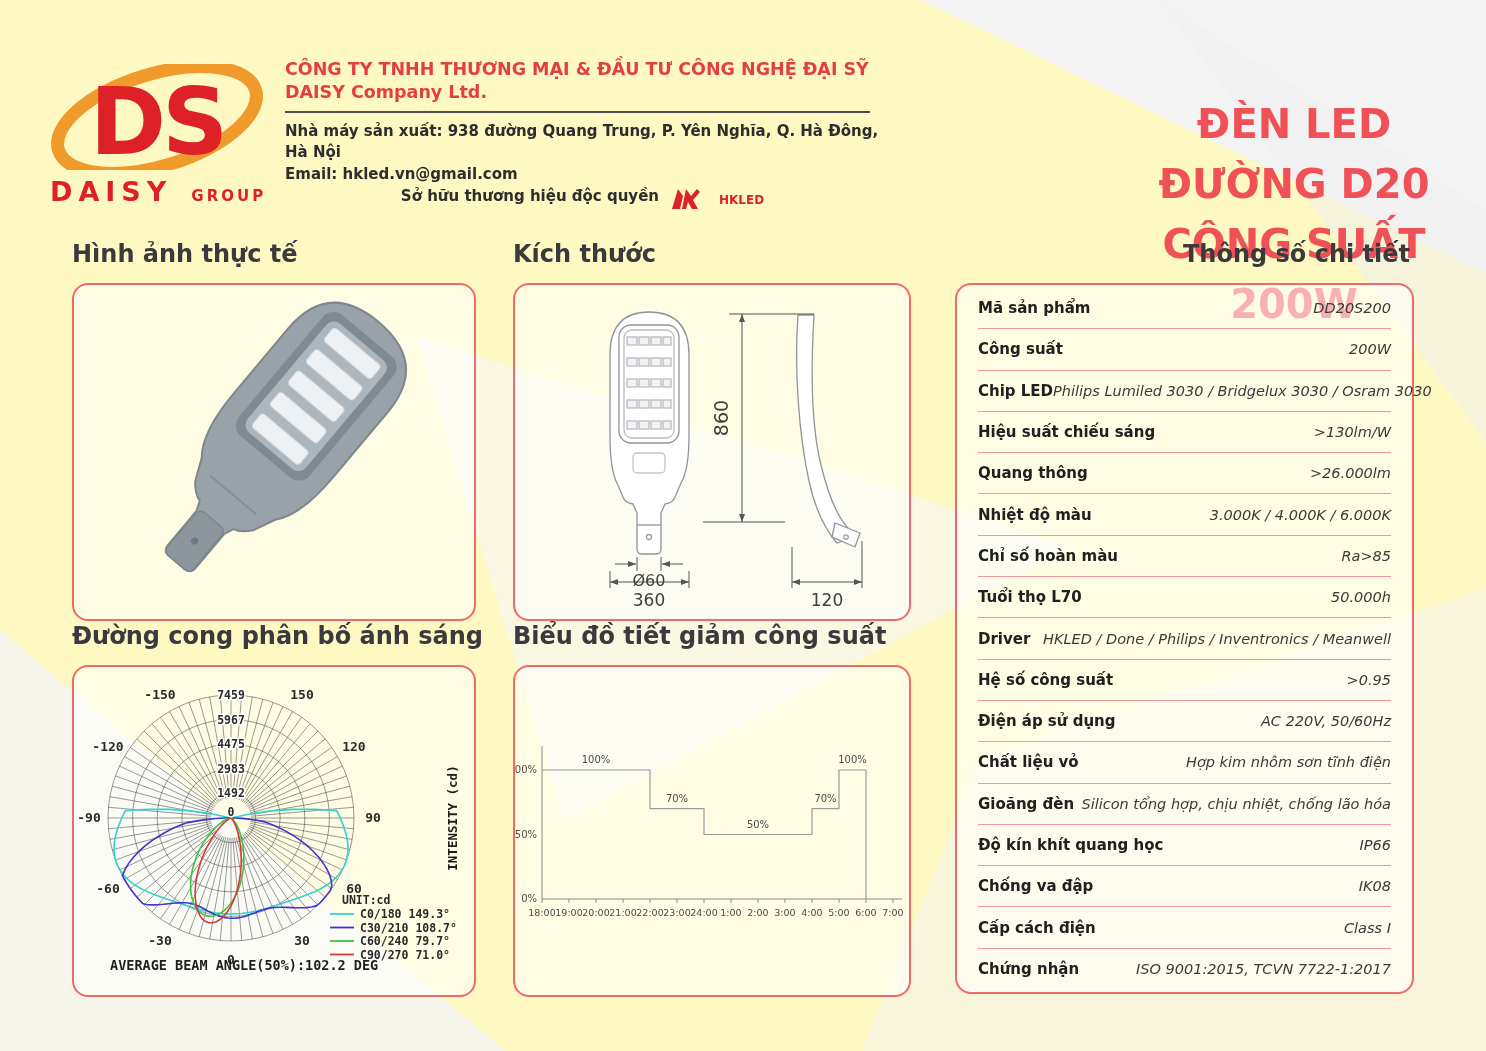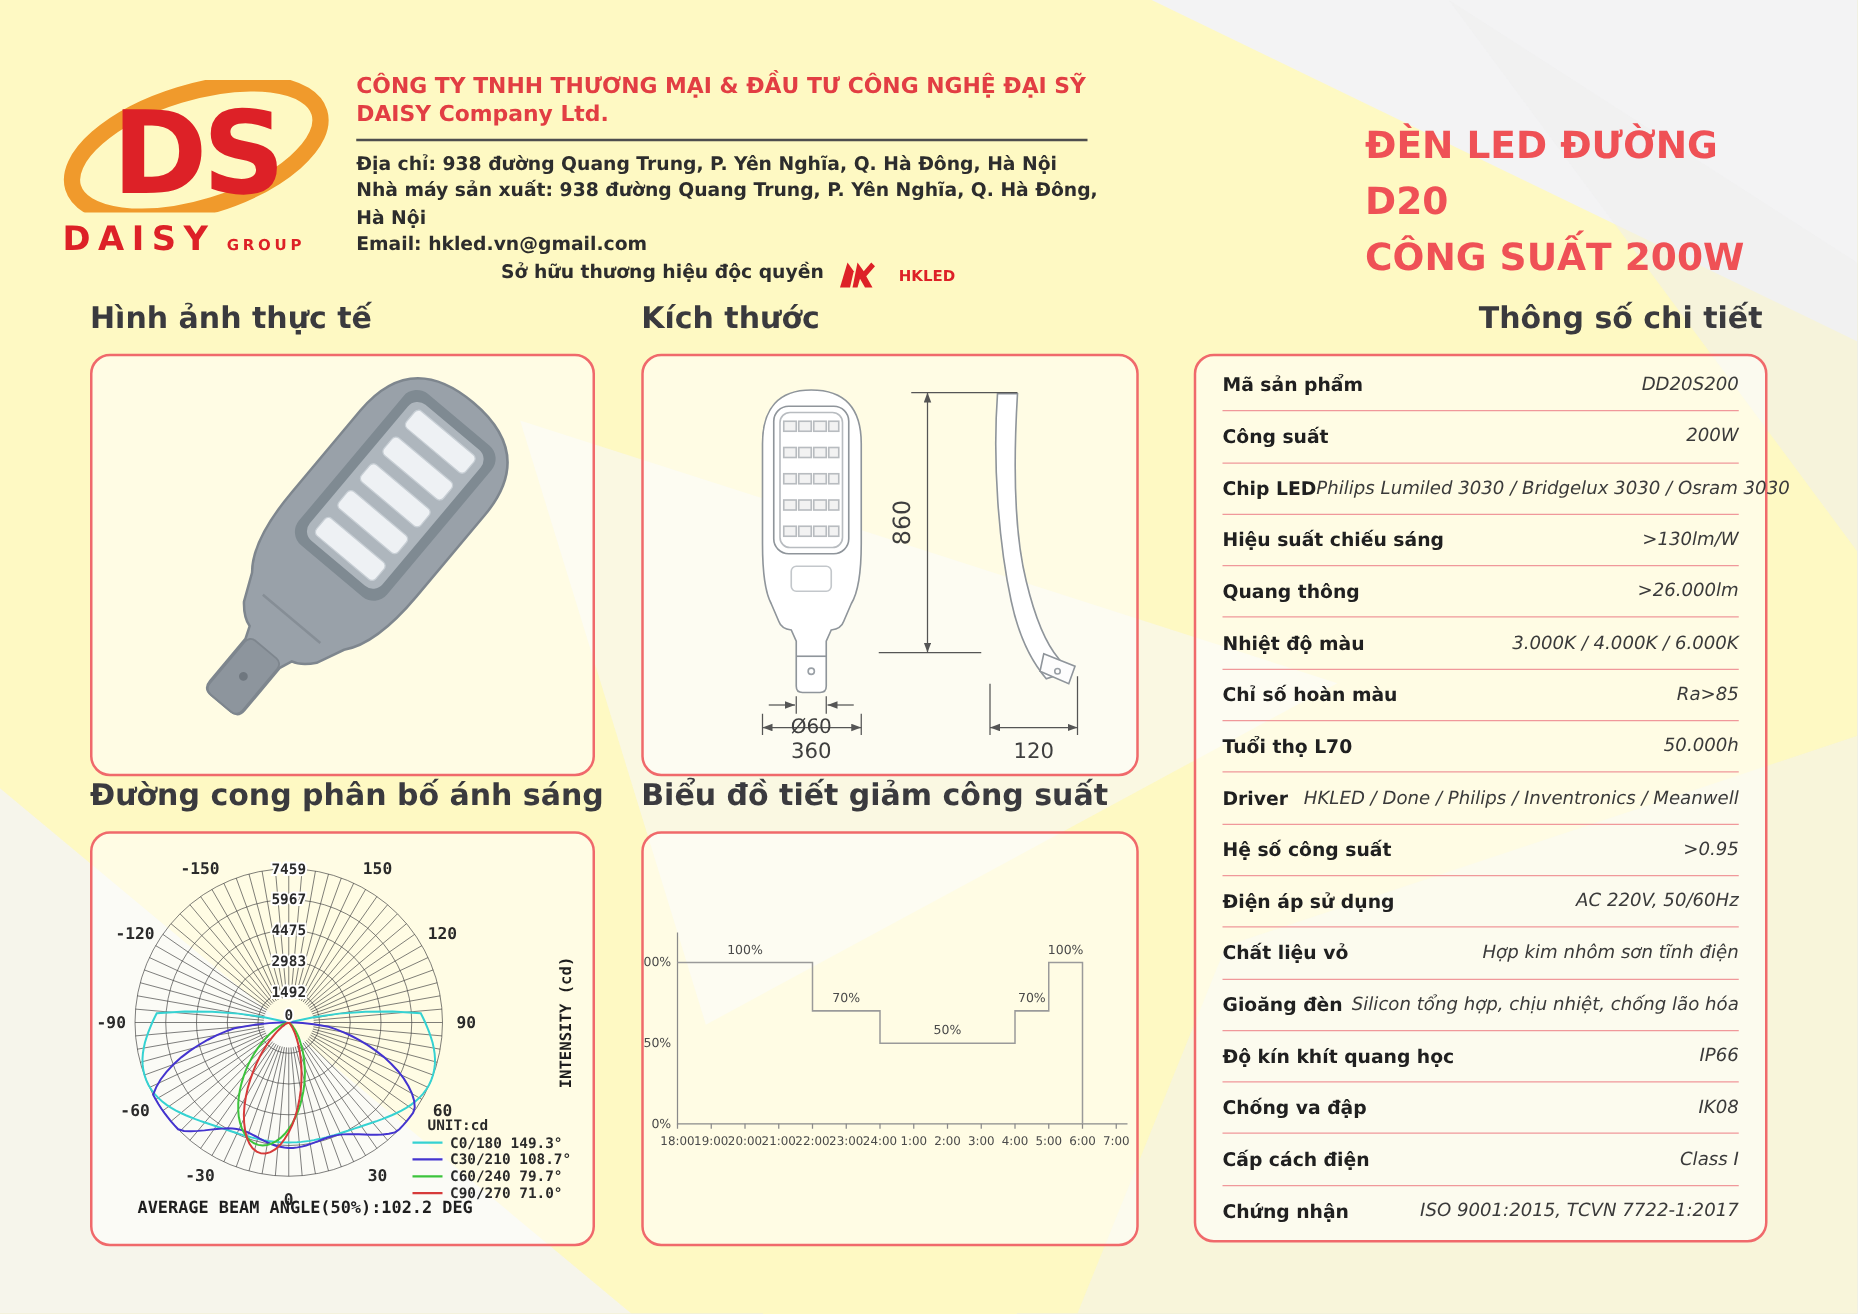--- a/index.html
+++ b/index.html
@@ -10,30 +10,30 @@
   .f1{background:#f3f3f4;clip-path:polygon(62% 0,100% 0,100% 26%);}
   .f2{background:#eeeeef;clip-path:polygon(78% 0,100% 20%,100% 42%);opacity:.55;}
   .f3{background:#f4f4f5;clip-path:polygon(0 60%,34% 100%,0 100%);opacity:.8;}
   .f4{background:#f6f6f7;clip-path:polygon(28% 32%,72% 52%,38% 78%);opacity:.6;}
   .f5{background:#f1f1f2;clip-path:polygon(66% 72%,100% 56%,100% 100%,58% 100%);opacity:.5;}
 
   
   .logo{position:absolute;left:50px;top:64px;width:215px;}
   .logo-word{display:flex;align-items:baseline;margin-top:2px;}
   .brand{font-size:27px;font-weight:bold;color:#dd2127;letter-spacing:6px;text-align:center;}
-  .brand2{font-size:12px;font-weight:bold;color:#dd2127;letter-spacing:3px;margin-left:9px;text-align:center;}
+  .brand2{font-size:15px;font-weight:bold;color:#dd2127;letter-spacing:3px;margin-left:19px;text-align:center;}
   .company{position:absolute;left:285px;top:58px;width:595px;}
   .co-red{font-size:17.5px;font-weight:bold;color:#e23e43;line-height:1.32;}
   .co-divider{height:2px;background:#4e4e4e;margin:7px 0 8px 0;width:585px;}
   .co-info{font-size:15px;font-weight:bold;color:#2d2d2d;line-height:1.42;}
   .tm-row{display:flex;align-items:flex-end;justify-content:center;}
   .hk-text{font-size:12px;font-weight:bold;color:#dd2127;margin-left:18px;position:relative;top:2px;}
   .hk-mark{margin-left:12px;position:relative;top:3px;}
-  .doc-title{position:absolute;left:1092px;top:94px;width:340px;text-align:left;
-             font-size:30px;font-weight:bold;color:#ef5156;line-height:1.5;}
+  .doc-title{position:absolute;left:1124px;top:94px;width:340px;text-align:center;
+             font-size:40px;font-weight:bold;color:#ef5156;line-height:1.5;}
 
   
   .sec{position:absolute;margin:0;font-size:24px;font-weight:bold;color:#3a3a3e;line-height:1.2;}
   .sec-photo{left:72px;top:240px;}
   .sec-dim{left:513px;top:240px;}
   .sec-spec{left:955px;top:240px;width:455px;text-align:right;}
   .sec-curve{left:72px;top:622px;}
   .sec-power{left:513px;top:622px;}
 
   .box{position:absolute;border:2px solid #f0696b;border-radius:16px;background:rgba(255,255,255,.55);}
@@ -70,21 +70,20 @@
     <div class="logo-word">
       <span class="brand">DAISY</span>
       <span class="brand2">GROUP</span>
     </div>
   </div>
 
   <div class="company">
     <div class="co-red">CÔNG TY TNHH THƯƠNG MẠI &amp; ĐẦU TƯ CÔNG NGHỆ ĐẠI SỸ</div>
     <div class="co-red">DAISY Company Ltd.</div>
     <div class="co-divider"></div>
-    <div class="co-info">Địa chỉ: 938 đường Quang Trung, P. Yên Nghĩa, Q. Hà Đông, Hà Nội</div>
     <div class="co-info">Nhà máy sản xuất: 938 đường Quang Trung, P. Yên Nghĩa, Q. Hà Đông, Hà Nội</div>
     <div class="co-info">Email: hkled.vn@gmail.com</div>
     <div class="co-info tm-row">
       <span>Sở hữu thương hiệu độc quyền</span>
       <svg class="hk-mark" width="30" height="22" viewBox="0 0 30 22">
         <path d="M1,21 L7,1 L12,8 L9,21 Z" fill="#dd2127"></path>
         <path d="M11,21 L15,1 L20,8 L26,1 L29,4 L22,12 L27,21 L21,21 L17,14 L15,21 Z" fill="#dd2127"></path>
       </svg>
       <span class="hk-text">HKLED</span>
     </div>

